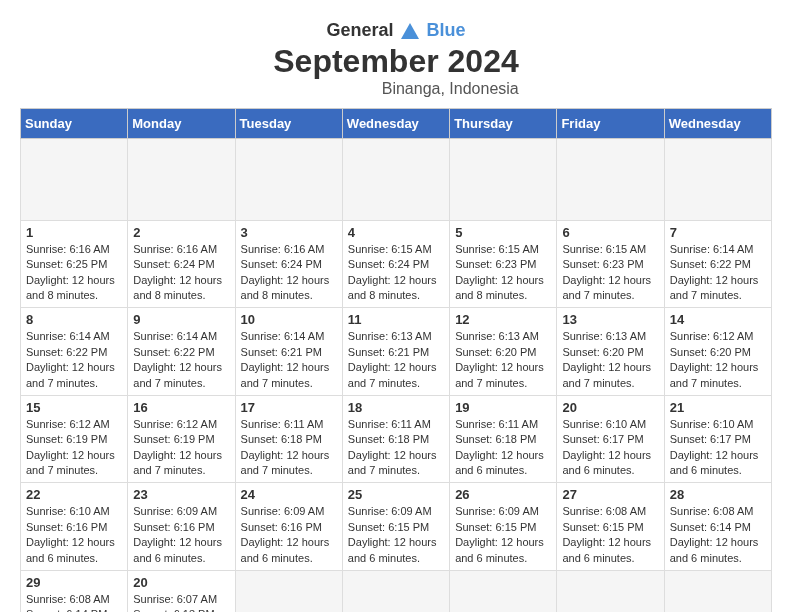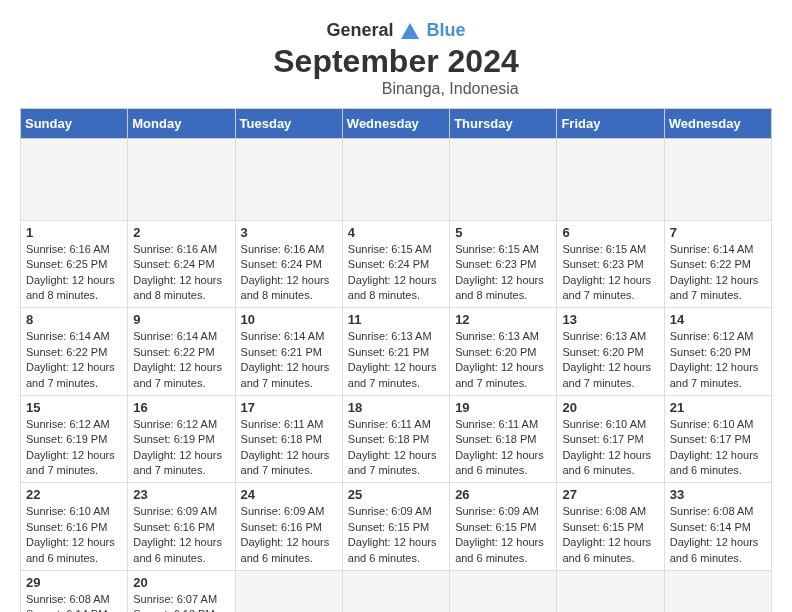--- a/index.html
+++ b/index.html
@@ -235,21 +235,21 @@
         </td>
         <td>
           <span class="day-num">26</span>
           <div class="day-info">Sunrise: 6:09 AM<br>Sunset: 6:15 PM<br>Daylight: 12 hours and 6 minutes.</div>
         </td>
         <td>
           <span class="day-num">27</span>
           <div class="day-info">Sunrise: 6:08 AM<br>Sunset: 6:15 PM<br>Daylight: 12 hours and 6 minutes.</div>
         </td>
         <td>
-          <span class="day-num">33</span>
+          <span class="day-num">28</span>
           <div class="day-info">Sunrise: 6:08 AM<br>Sunset: 6:14 PM<br>Daylight: 12 hours and 6 minutes.</div>
         </td>
       </tr>
       <tr>
         <td>
           <span class="day-num">29</span>
           <div class="day-info">Sunrise: 6:08 AM<br>Sunset: 6:14 PM<br>Daylight: 12 hours and 6 minutes.</div>
         </td>
         <td>
           <span class="day-num">20</span>

